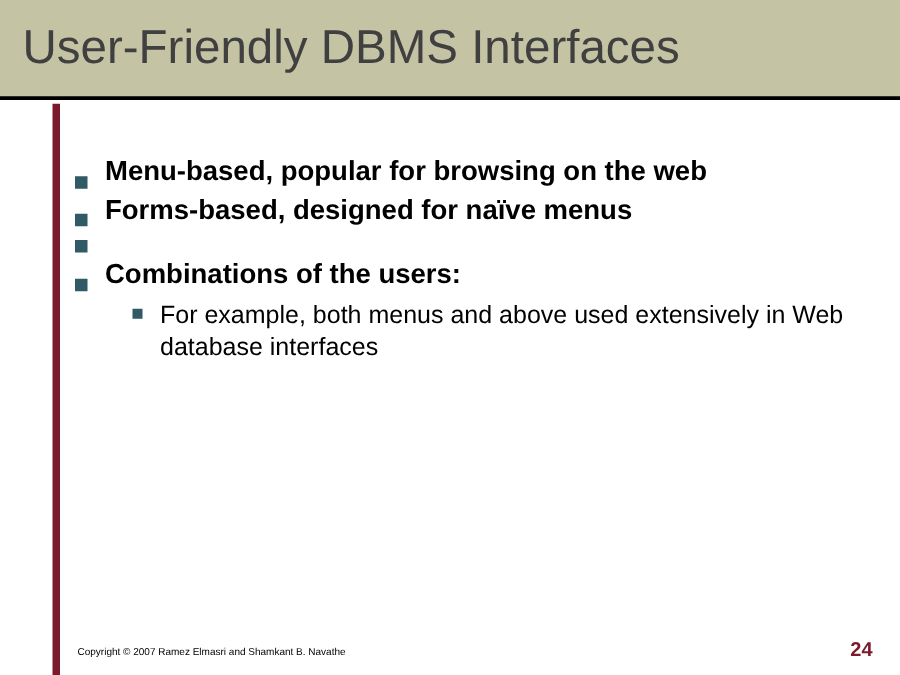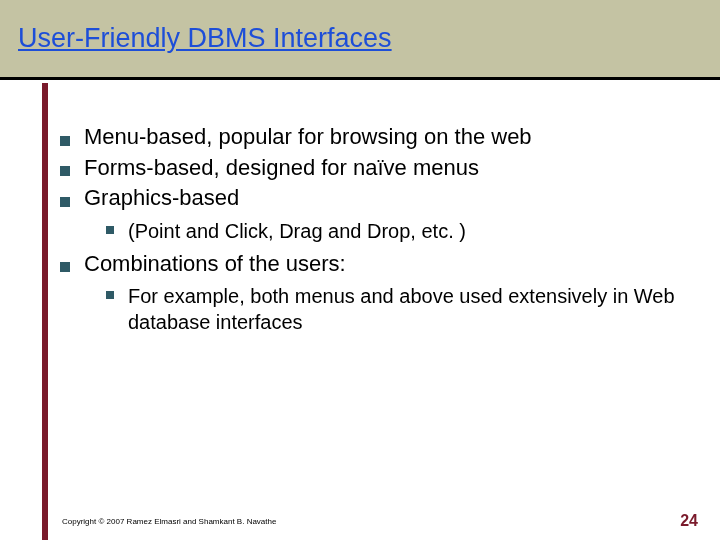--- a/index.html
+++ b/index.html
@@ -17,46 +17,46 @@
     height: 80px;
     width: 100%;
     border-bottom: 3px solid #000000;
     display: flex;
     align-items: center;
     padding-left: 18px;
     box-sizing: border-box;
   }
   .title-band h1 {
     margin: 0;
-    font-size: 27px;
+    font-size: 38px;
     font-weight: normal;
-    color: #1d4ed8;
-    text-decoration: underline;
+    color: #404040;
   }
   .left-rule {
     position: absolute;
     left: 42px;
     top: 83px;
     bottom: 0;
     width: 6px;
     background: #7a1a2b;
   }
   .content {
     position: absolute;
     left: 60px;
     right: 30px;
     top: 120px;
     color: #000000;
   }
   .lvl1 {
     display: flex;
-    align-items: center;
+    align-items: flex-end;
     font-size: 22px;
     line-height: 1.25;
     margin: 3px 0;
+    font-weight: bold;
   }
   .lvl2 {
     display: flex;
     align-items: flex-start;
     font-size: 20px;
     line-height: 1.3;
     margin: 6px 0 6px 46px;
   }
   .bullet {
     width: 10px;
@@ -105,27 +105,22 @@
     <span>Menu-based, popular for browsing on the web</span>
   </div>
 
   <div class="lvl1">
     <span class="bullet"></span>
     <span>Forms-based, designed for naïve menus</span>
   </div>
 
   <div class="lvl1">
     <span class="bullet"></span>
-    <span>Graphics-based</span>
   </div>
 
-  <div class="lvl2">
-    <span class="bullet sm"></span>
-    <span>(Point and Click, Drag and Drop, etc. )</span>
-  </div>
 
 
   <div class="lvl1">
     <span class="bullet"></span>
     <span>Combinations of the users:</span>
   </div>
 
   <div class="lvl2">
     <span class="bullet sm"></span>
     <span>For example, both menus and above used extensively in Web database interfaces</span>

